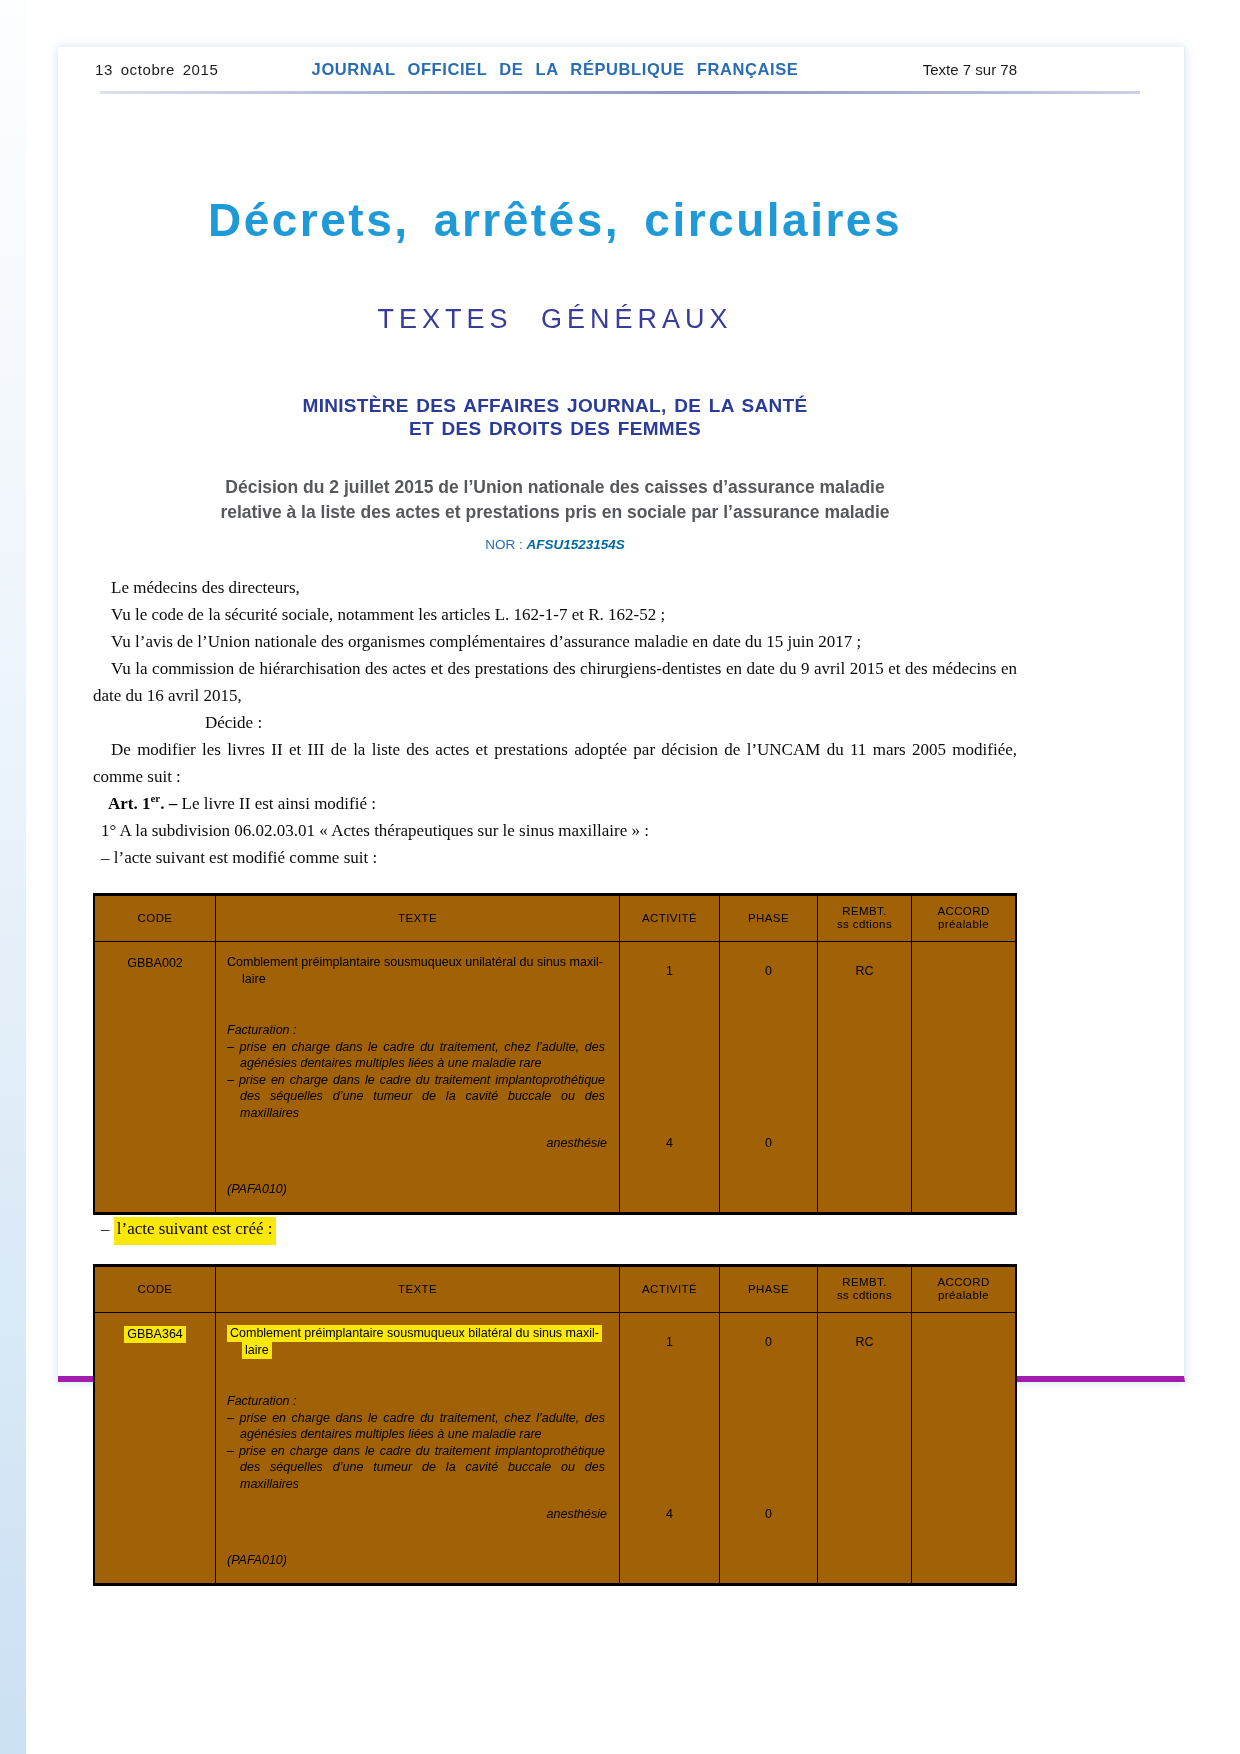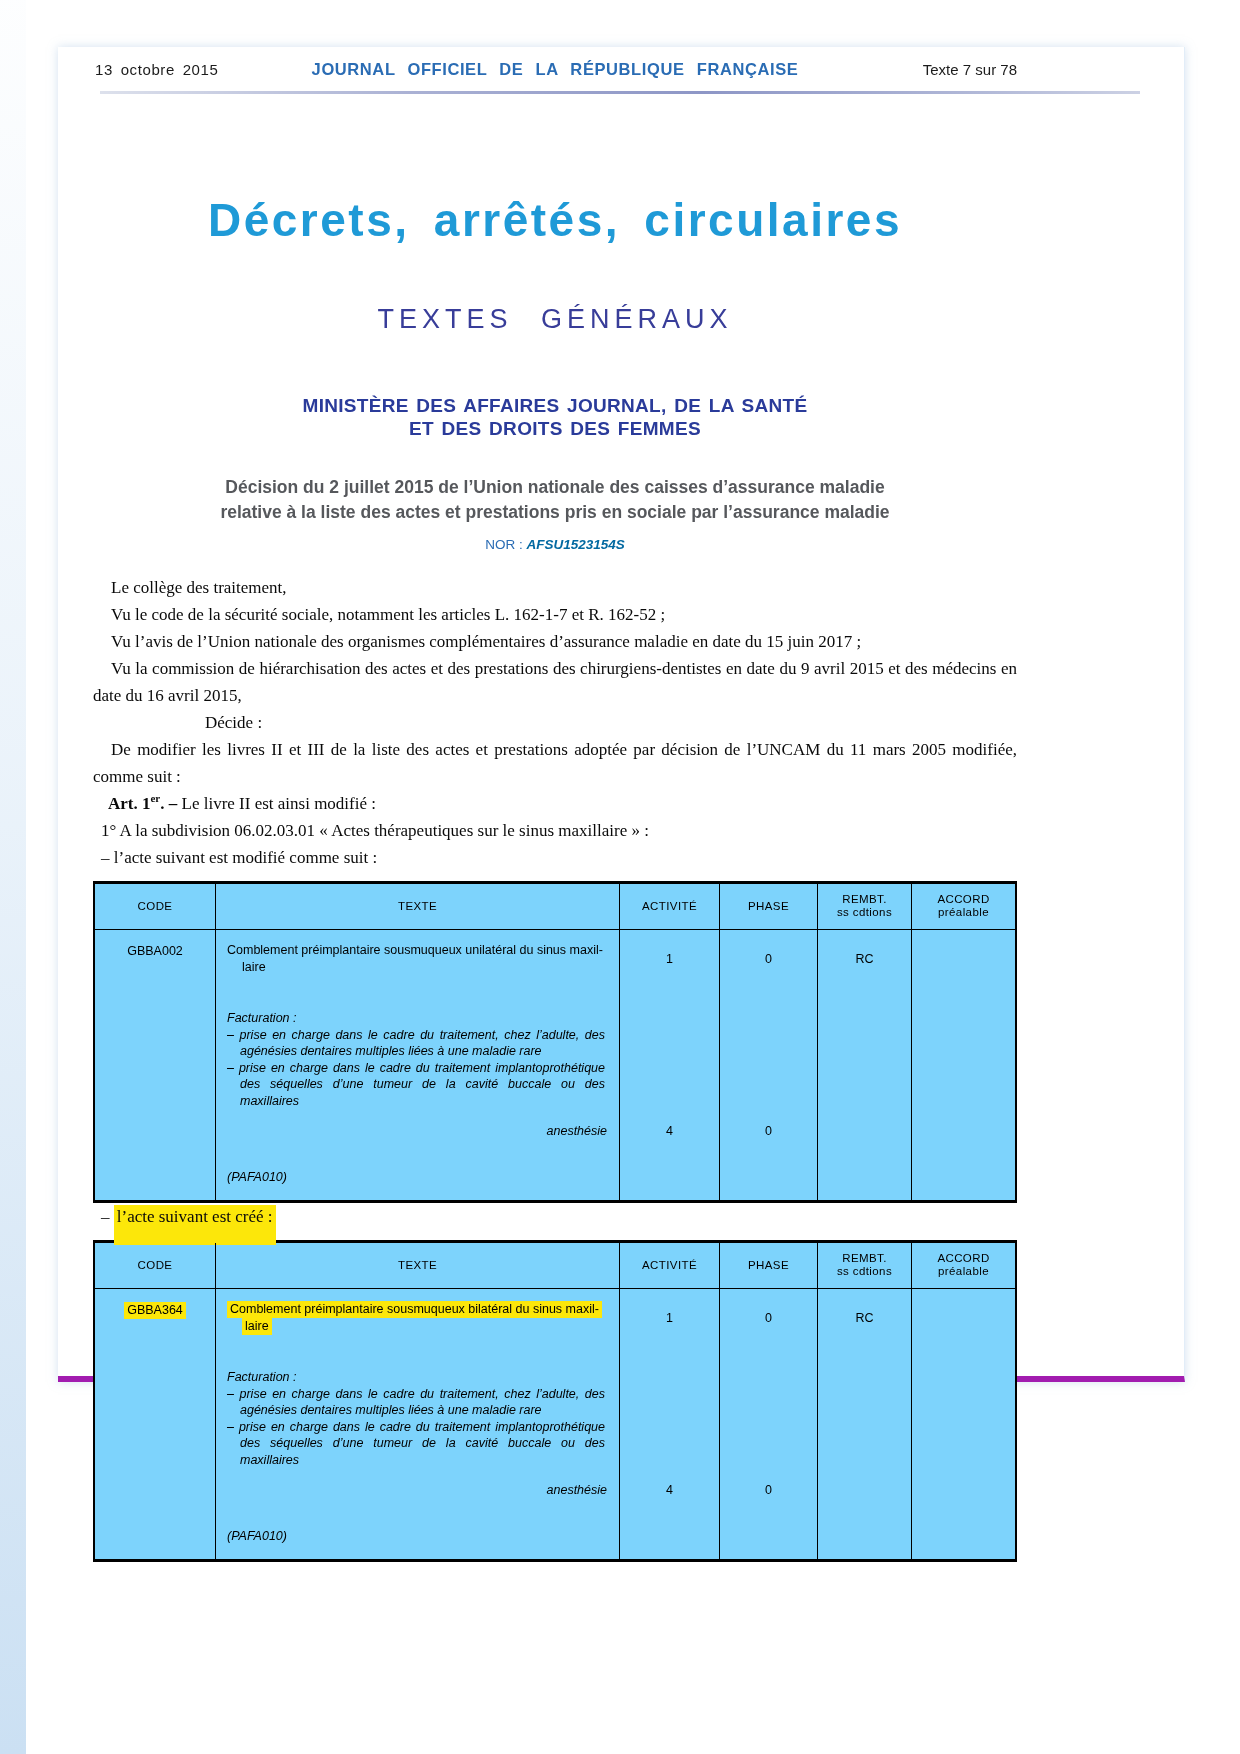--- a/index.html
+++ b/index.html
@@ -62,26 +62,26 @@
   .body-block p { margin:0; }
   .ind  { text-indent:18px; }
   .just { text-align:justify; }
   .p-decide  { margin-top:14px; text-indent:112px; }
   .p-modify  { margin-top:6px; }
   .p-art     { margin-top:4px; text-indent:15px; }
   .p-art sup { font-size:11px; line-height:0; }
   .p-sub     { margin-top:8px; text-indent:8px; }
   .p-dash    { margin-top:8px; text-indent:8px; }
   .p-created { margin-top:16px; text-indent:8px; }
-  .hl   { background:var(--highlight-yellow); padding:2px 3px 19px 3px; }
+  .hl   { background:var(--highlight-yellow); padding:2px 3px 7px 3px; }
   .hl-t { background:var(--highlight-yellow); padding:1px 3px 2px 3px; }
 
   .jtable {
-    margin-top:10px; border:2px solid #000; border-top-width:3px; border-bottom-width:3px;
-    font-family:"Liberation Sans", sans-serif; line-height:normal; color:#000; background:#7dd3fc;
+    margin-top:22px; border:2px solid #000; border-top-width:3px; border-bottom-width:3px;
+    font-family:"Liberation Sans", sans-serif; line-height:normal; color:#000; background:#a16207;
   }
   .thead { display:grid; grid-template-columns:120px 404px 100px 98px 94px 1fr; border-bottom:1px solid #000; height:46px; }
   .th { border-left:1px solid #000; text-align:center; font-size:11.5px; letter-spacing:0.4px; padding-top:16px; line-height:13px; }
   .th:first-child { border-left:none; }
   .th.two { padding-top:9px; }
   .th span { display:block; }
   .trow { display:grid; grid-template-columns:120px 404px 100px 98px 94px 1fr; height:270px; }
   .col { border-left:1px solid #000; position:relative; font-size:12.5px; }
   .col:first-child { border-left:none; }
   .cell-code { position:absolute; top:14px; left:0; width:100%; text-align:center; }
@@ -119,21 +119,21 @@
   <div class="decision">
     <div>Décision du 2 juillet 2015 de l’Union nationale des caisses d’assurance maladie</div>
     <div>relative à la liste des actes et prestations pris en sociale par l’assurance maladie</div>
   </div>
 
   <div class="nor">
     <span class="nor-label">NOR : </span><span class="nor-value">AFSU1523154S</span>
   </div>
 
   <div class="body-block">
-    <p class="ind">Le collège des traitement,</p>
+    <p class="ind">Le médecins des directeurs,</p>
     <p class="ind">Vu le code de la sécurité sociale, notamment les articles L. 162-1-7 et R. 162-52 ;</p>
     <p class="ind just">Vu l’avis de l’Union nationale des organismes complémentaires d’assurance maladie en date du 15 juin 2017 ;</p>
     <p class="ind just">Vu la commission de hiérarchisation des actes et des prestations des chirurgiens-dentistes en date du 9 avril 2015 et des médecins en date du 16 avril 2015,</p>
     <p class="p-decide">Décide :</p>
     <p class="ind just p-modify">De modifier les livres II et III de la liste des actes et prestations adoptée par décision de l’UNCAM du 11 mars 2005 modifiée, comme suit :</p>
     <p class="p-art"><b><span>Art. 1</span><sup>er</sup><span>. – </span></b><span>Le livre II est ainsi modifié :</span></p>
     <p class="p-sub">1° A la subdivision 06.02.03.01 « Actes thérapeutiques sur le sinus maxillaire » :</p>
     <p class="p-dash">– l’acte suivant est modifié comme suit :</p>
 
     <div class="jtable">

